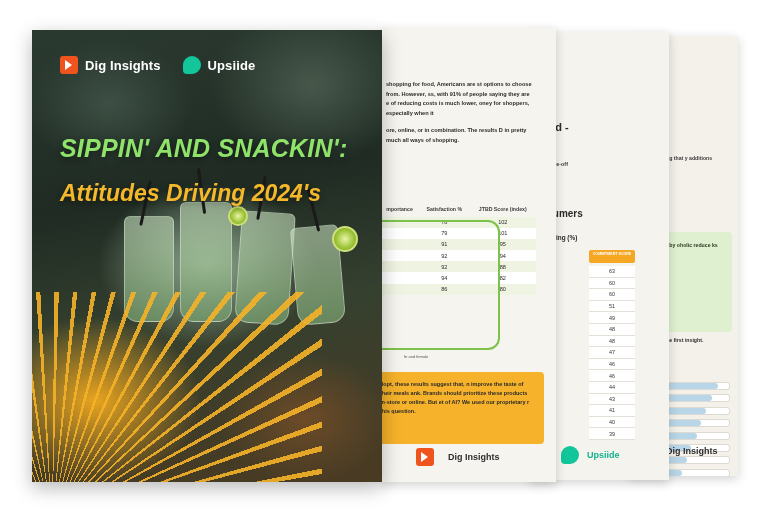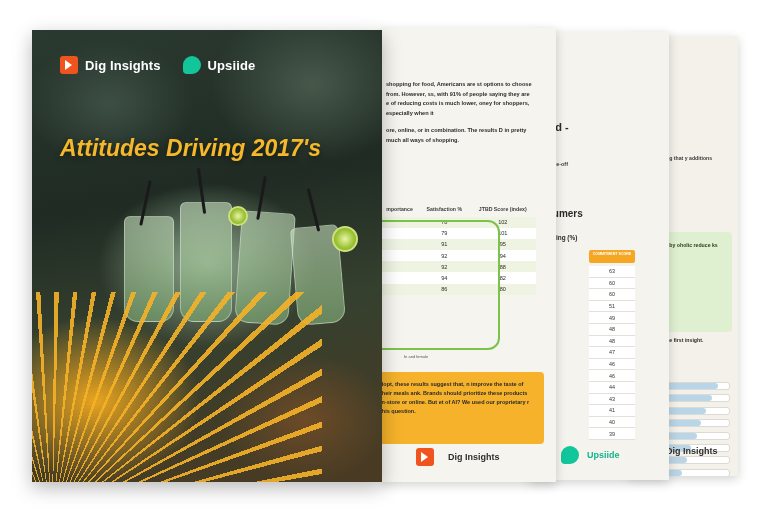--- a/index.html
+++ b/index.html
@@ -529,17 +529,18 @@
         <span class="logo-mark-dig"></span>
         <span class="logo-text">Dig Insights</span>
       </div>
       <div class="logo-block">
         <span class="logo-mark-up"></span>
         <span class="logo-text">Upsiide</span>
       </div>
     </div>
 
     <div class="cover-title">
-      <div class="title-line-2">Attitudes Driving 2017's</div>
+      <div class="title-line-1">SIPPIN' AND SNACKIN':</div>
+      <div class="title-line-2">Attitudes Driving 2024's</div>
     </div>
   </div>
 
 </div>
 
 </body></html>

